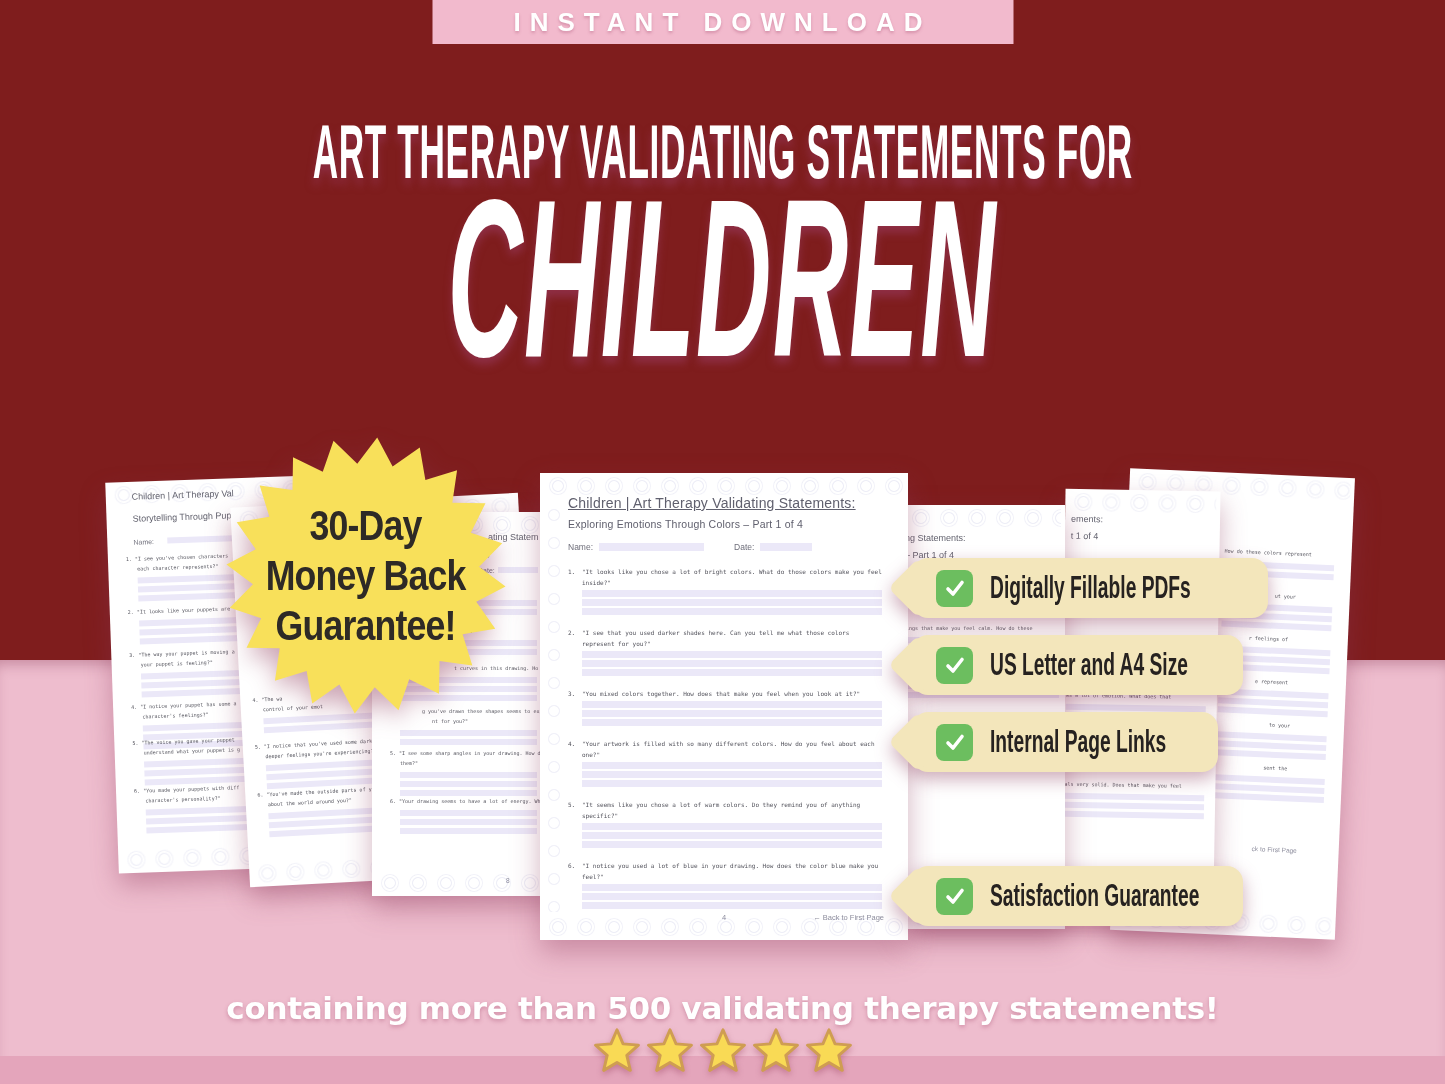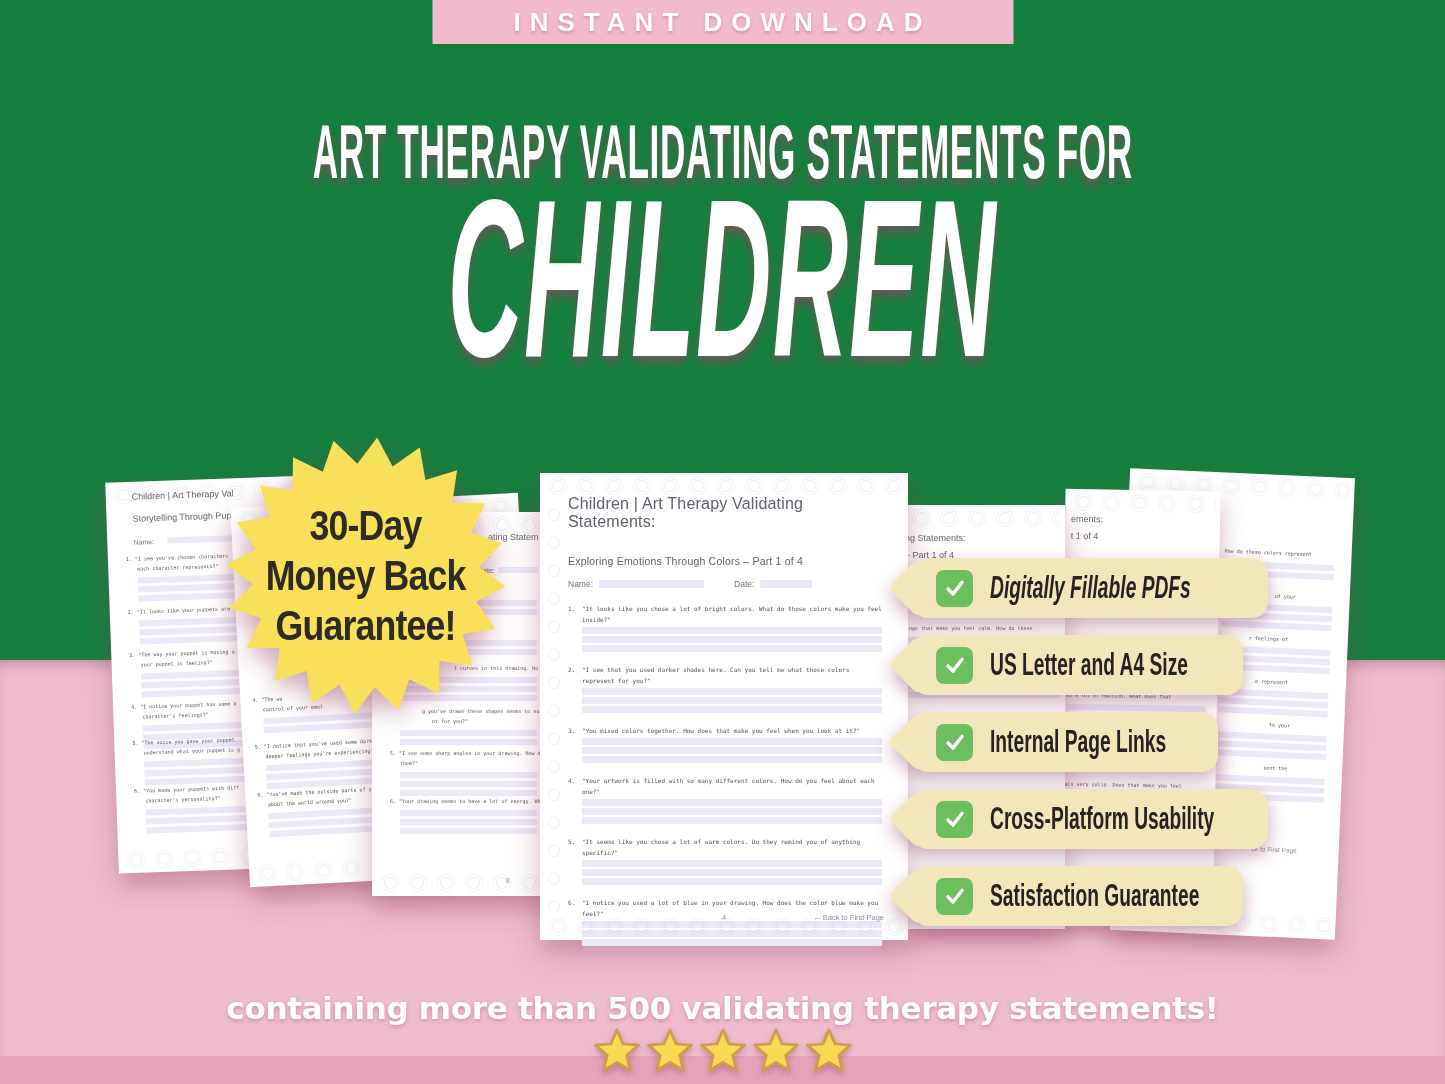--- a/index.html
+++ b/index.html
@@ -1,17 +1,17 @@
 <!DOCTYPE html>
 <html><head>
 <meta charset="utf-8">
 <style>
   html,body{margin:0;padding:0;}
   .stage{position:relative;width:1445px;height:1084px;overflow:hidden;
-         background:#15803d;font-family:"Liberation Sans",sans-serif;}
+         background:#7f1d1d;font-family:"Liberation Sans",sans-serif;}
 
   
   .bg-lower{position:absolute;left:0;top:660px;width:100%;height:396px;background:#eebdce;
             box-shadow:inset 0 10px 14px -6px rgba(120,40,70,.35);z-index:0;}
   .bg-strip{position:absolute;left:0;top:1056px;width:100%;height:28px;background:#e4a5bb;z-index:1;}
 
   
   .banner{position:absolute;top:0;left:50%;transform:translateX(-50%);width:581px;height:44px;
           background:#f2bacd;display:flex;align-items:center;justify-content:center;z-index:5;}
   .banner span{color:#fff;font-weight:bold;font-size:26px;letter-spacing:9px;
@@ -42,21 +42,21 @@
   .frag{position:absolute;font-family:"DejaVu Sans Mono",monospace;font-size:5px;color:#55555e;
         white-space:nowrap;line-height:6px;}
   .frag.hdr{font-family:"Liberation Sans",sans-serif;font-size:9px;color:#63636f;}
   .frag.lbl{font-family:"Liberation Sans",sans-serif;font-size:7px;color:#6e6e7a;}
   .frag.pg{font-family:"Liberation Sans",sans-serif;font-size:6.5px;color:#8d8d9d;}
   .bars{position:absolute;}
   .bars i{display:block;height:6px;margin-bottom:3px;background:#ebe8f8;}
 
   
   .page-center{padding:18px 26px 0 28px;box-sizing:border-box;}
-  .pc-h1{font-size:16px;color:#60606e;margin:4px 0 24px 0;letter-spacing:.2px;}
+  .pc-h1{font-size:14px;color:#60606e;margin:4px 0 7px 0;letter-spacing:.2px;text-decoration:underline;}
   .pc-h2{font-size:10.5px;color:#60606e;margin:0 0 12px 0;letter-spacing:.2px;}
   .pc-namerow{display:flex;align-items:center;margin:0 0 14px 0;font-size:8.5px;color:#6e6e7a;}
   .pc-bar{height:8px;background:#ebe8f8;}
   .q{display:flex;font-family:"DejaVu Sans Mono",monospace;font-size:6px;line-height:11px;color:#53535c;}
   .qnum{width:14px;flex:none;}
   .qtext{flex:1;}
   .qbars{margin:2px 0 12px 14px;}
   .qbars i{display:block;height:7px;margin-bottom:2px;background:#ebe8f8;}
   .pc-footer-num{position:absolute;bottom:18px;left:0;right:0;text-align:center;
                  font-size:7.5px;color:#8d8d9d;}
@@ -374,21 +374,21 @@
     <div class="badge" id="starburst" style="clip-path: polygon(54% 0.16%, 59.51% 10.63%, 69.2% 3.83%, 71.21% 15.5%, 82.53% 12.03%, 80.83% 23.74%, 92.67% 23.94%, 87.44% 34.56%, 98.64% 38.4%, 90.38% 46.88%, 99.84% 54%, 89.37% 59.51%, 96.17% 69.2%, 84.5% 71.21%, 87.97% 82.53%, 76.26% 80.83%, 76.06% 92.67%, 65.44% 87.44%, 61.6% 98.64%, 53.12% 90.38%, 46% 99.84%, 40.49% 89.37%, 30.8% 96.17%, 28.79% 84.5%, 17.47% 87.97%, 19.17% 76.26%, 7.33% 76.06%, 12.56% 65.44%, 1.36% 61.6%, 9.62% 53.12%, 0.16% 46%, 10.63% 40.49%, 3.83% 30.8%, 15.5% 28.79%, 12.03% 17.47%, 23.74% 19.17%, 23.94% 7.33%, 34.56% 12.56%, 38.4% 1.36%, 46.88% 9.62%);">
       <div class="badge-text">
         <div>30-Day</div>
         <div>Money Back</div>
         <div>Guarantee!</div>
       </div>
     </div>
   </div>
 
   <div class="callout-wrap" style="left:912px;top:558px;">
-    <div class="callout" style="width:356px;font-style:italic;">
+    <div class="callout" style="width:356px;">
       <span class="tip"></span>
       <span class="check">
         <svg width="24" height="24" viewBox="0 0 24 24">
             <polyline points="5,13 10,18 19,6.5" fill="none" stroke="#ffffff" stroke-width="3.6" stroke-linecap="round" stroke-linejoin="round"></polyline>
           </svg>
       </span>
       <span class="callout-label">Digitally Fillable PDFs</span>
     </div>
   </div>
   <div class="callout-wrap" style="left:912px;top:635px;">
@@ -404,31 +404,20 @@
   </div>
   <div class="callout-wrap" style="left:912px;top:712px;">
     <div class="callout" style="width:306px;">
       <span class="tip"></span>
       <span class="check">
         <svg width="24" height="24" viewBox="0 0 24 24">
             <polyline points="5,13 10,18 19,6.5" fill="none" stroke="#ffffff" stroke-width="3.6" stroke-linecap="round" stroke-linejoin="round"></polyline>
           </svg>
       </span>
       <span class="callout-label">Internal Page Links</span>
-    </div>
-  </div>
-  <div class="callout-wrap" style="left:912px;top:789px;">
-    <div class="callout" style="width:356px;">
-      <span class="tip"></span>
-      <span class="check">
-        <svg width="24" height="24" viewBox="0 0 24 24">
-            <polyline points="5,13 10,18 19,6.5" fill="none" stroke="#ffffff" stroke-width="3.6" stroke-linecap="round" stroke-linejoin="round"></polyline>
-          </svg>
-      </span>
-      <span class="callout-label">Cross-Platform Usability</span>
     </div>
   </div>
   <div class="callout-wrap" style="left:912px;top:866px;">
     <div class="callout" style="width:331px;">
       <span class="tip"></span>
       <span class="check">
         <svg width="24" height="24" viewBox="0 0 24 24">
             <polyline points="5,13 10,18 19,6.5" fill="none" stroke="#ffffff" stroke-width="3.6" stroke-linecap="round" stroke-linejoin="round"></polyline>
           </svg>
       </span>

